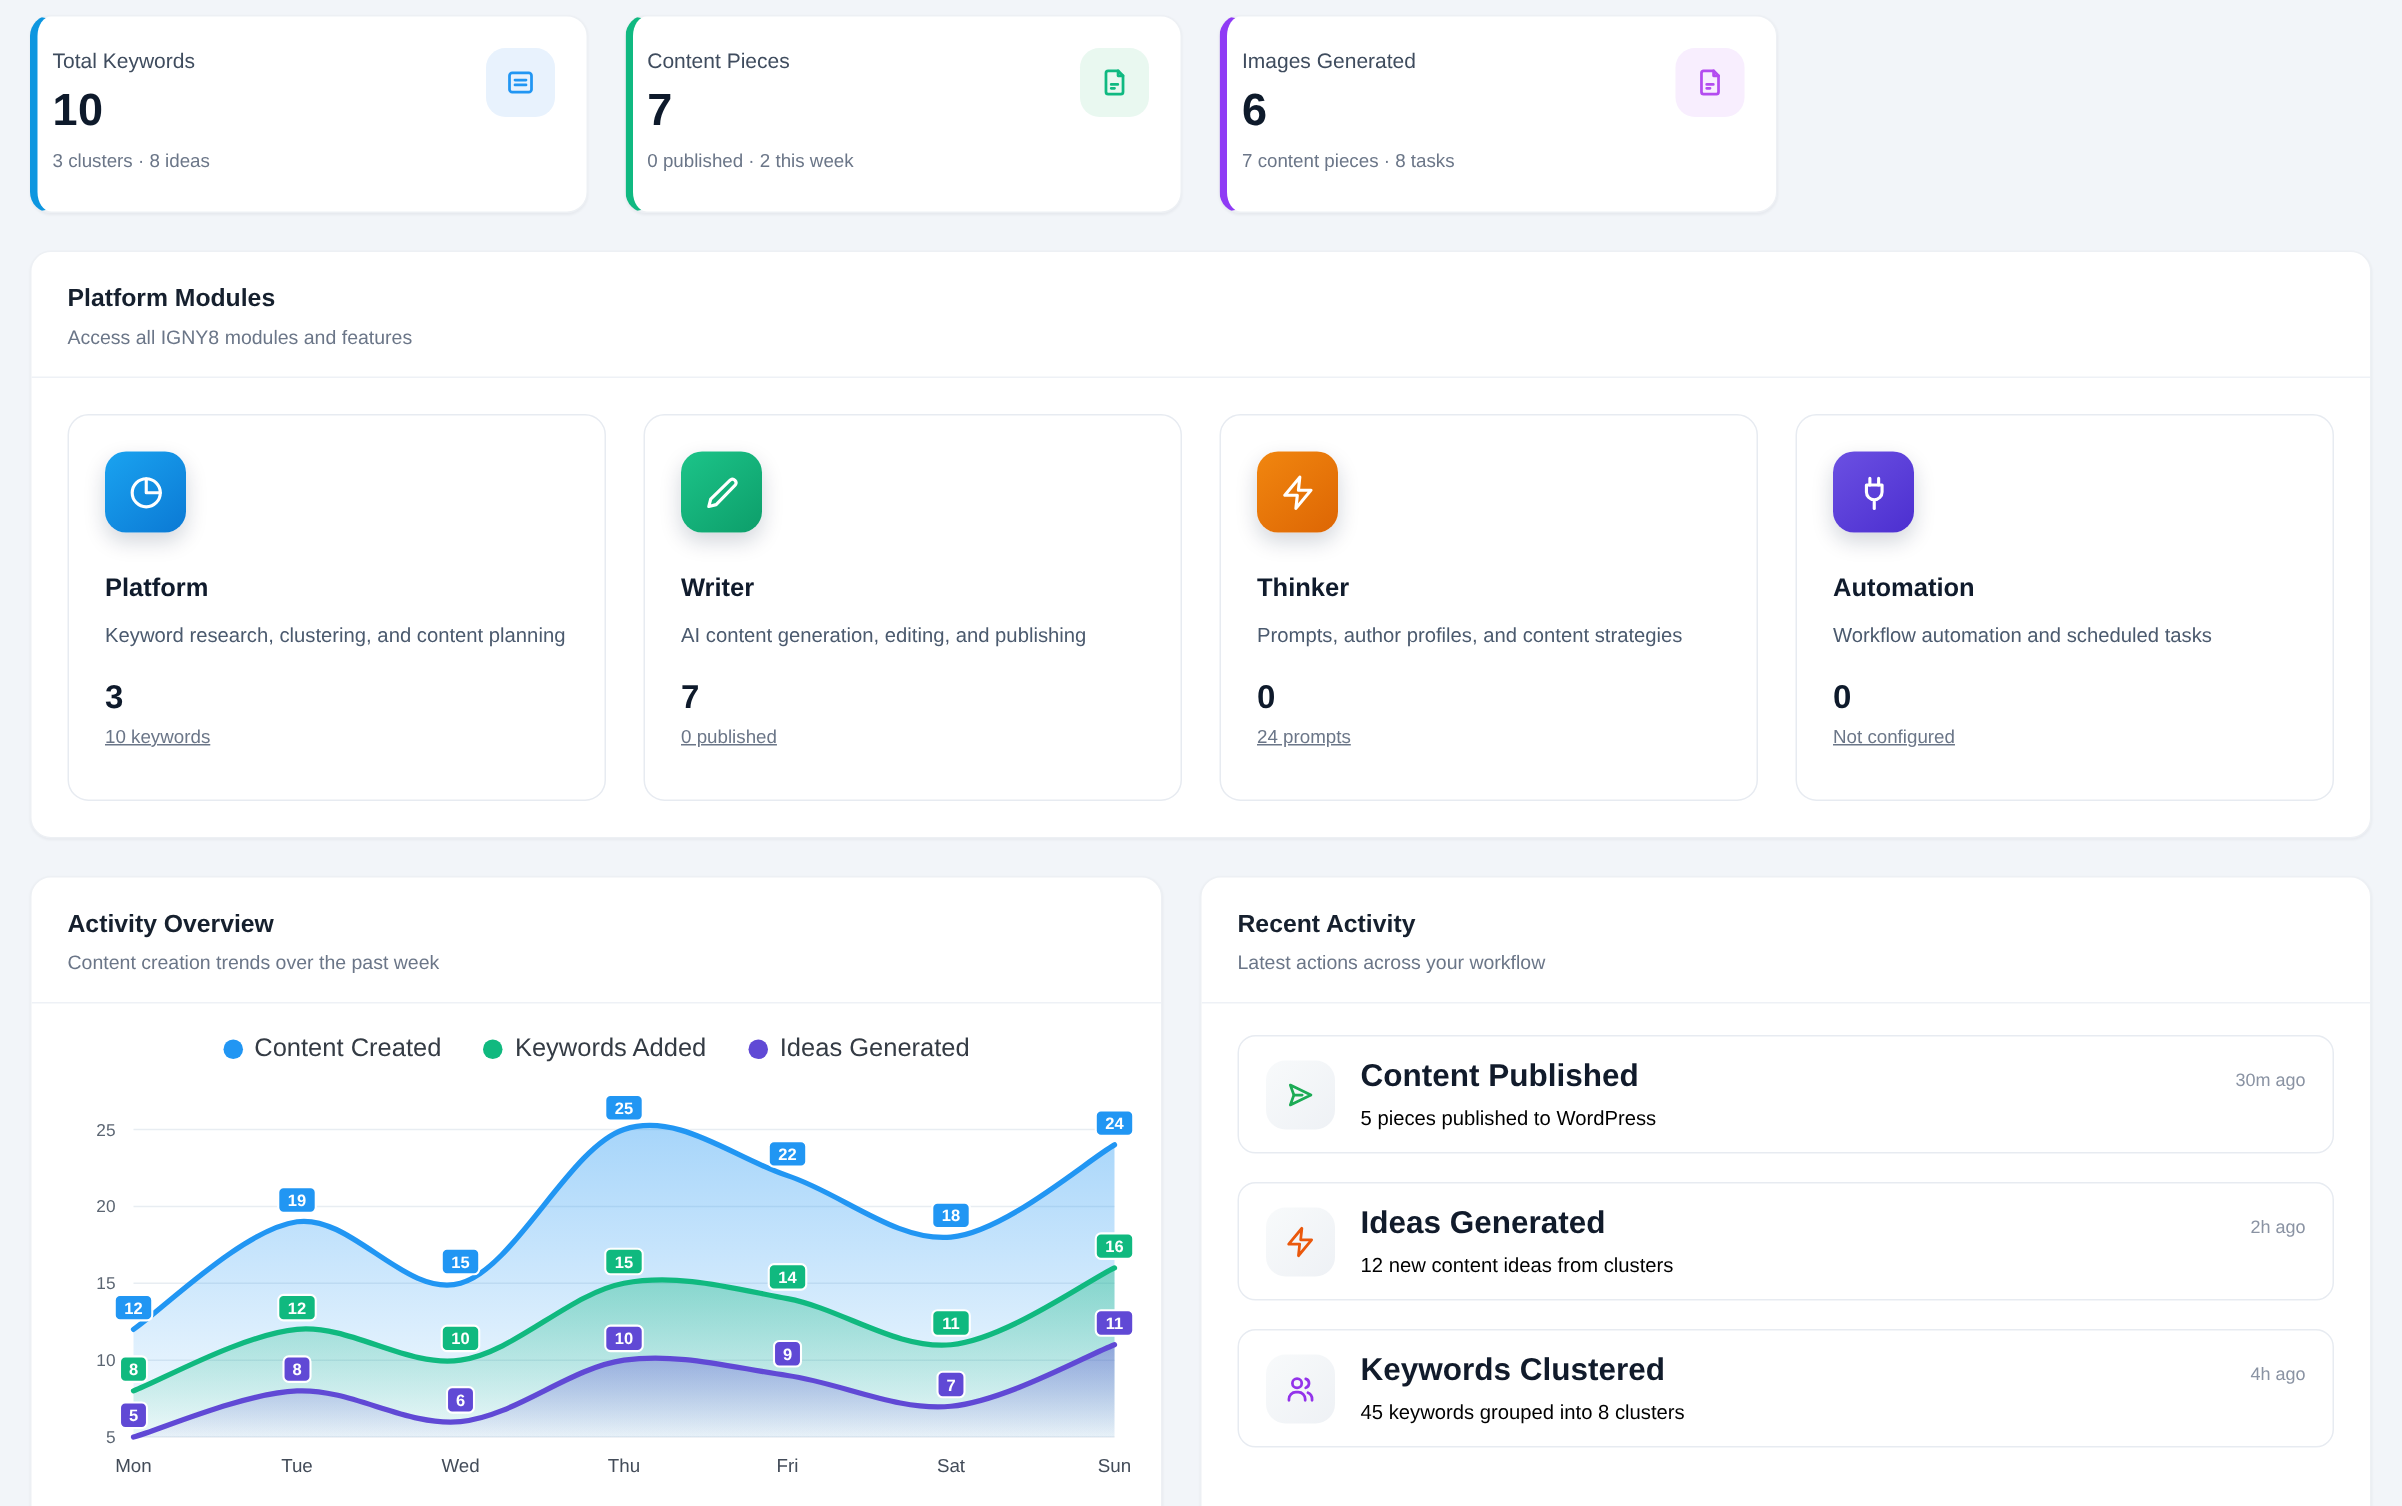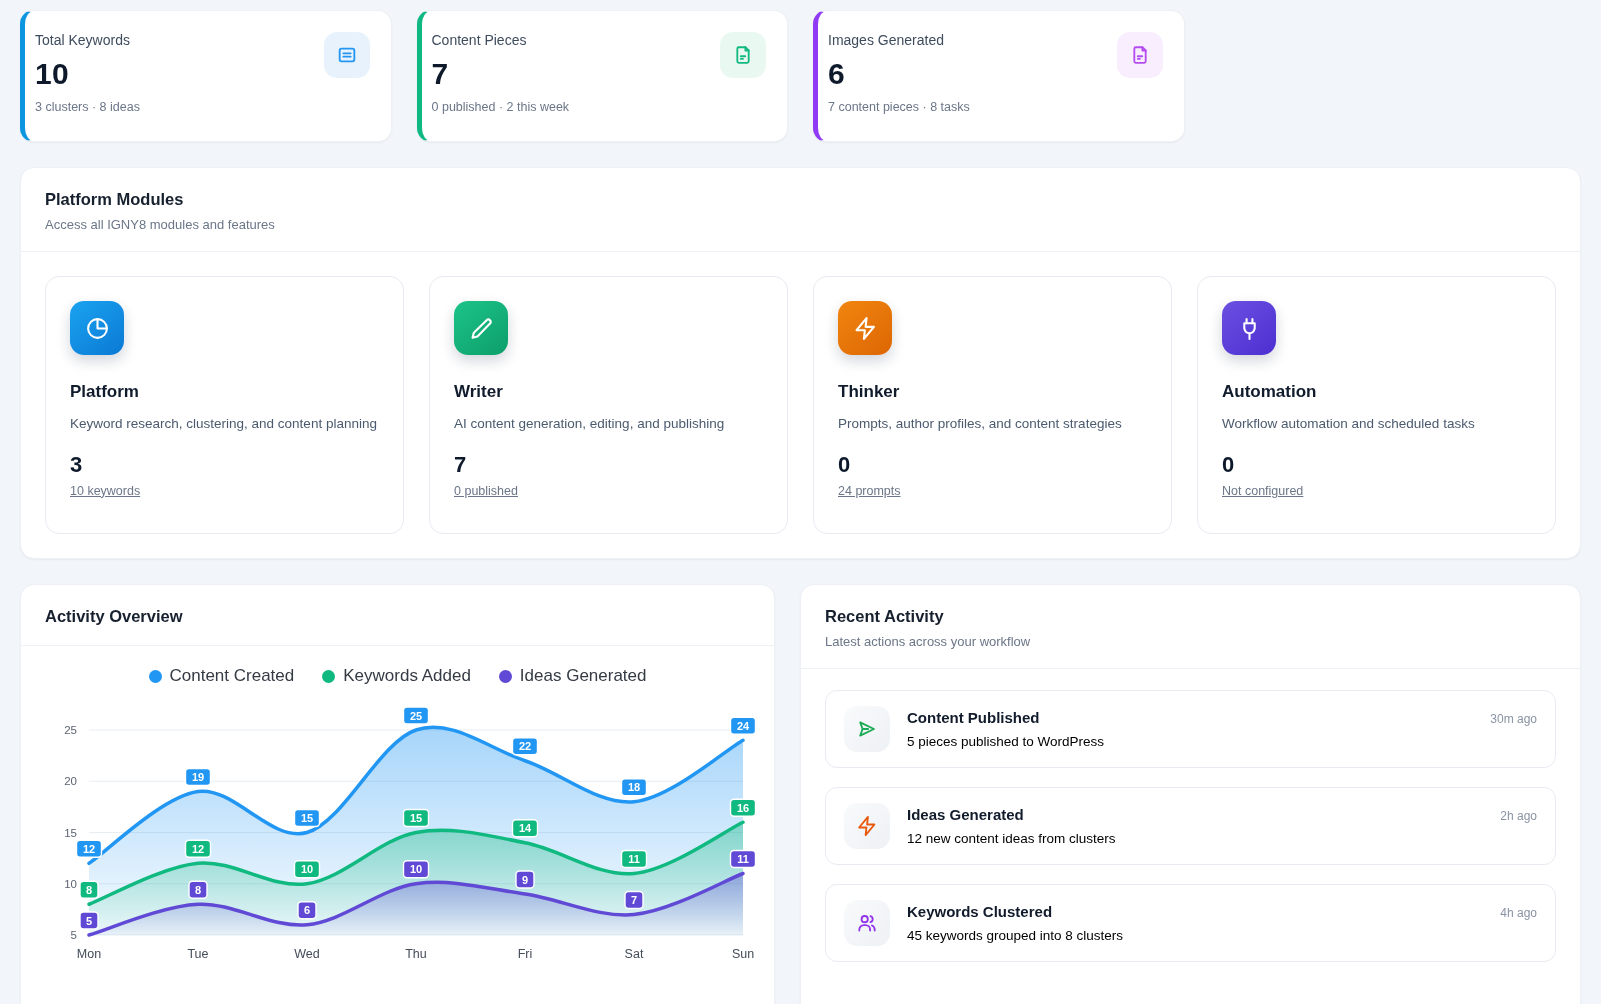--- a/index.html
+++ b/index.html
@@ -62,21 +62,21 @@
     border:1px solid #e7ebf1; border-radius:12px; padding:15px 18px;
     display:flex; gap:17px; align-items:center; background:#fff;
   }
   .recent-icon {
     width:46px; height:46px; border-radius:13px; flex:0 0 auto;
     background:linear-gradient(135deg,#f8fafb,#eef1f5);
     display:flex; align-items:center; justify-content:center;
   }
   .recent-body { flex:1; }
   .recent-top  { display:flex; justify-content:space-between; align-items:baseline; }
-  .recent-title{ font-size:15px; font-weight:700; color:#111b2b; }
+  .recent-title{ font-size:21px; font-weight:700; color:#111b2b; }
   .recent-time { font-size:12px; color:#8a93a3; }
   .recent-desc { font-size:13.5px; color:#000000; margin-top:8px; }
 
   .chart-svg text { font-family:"Liberation Sans","DejaVu Sans",sans-serif; }
 </style>
 </head>
 <body>
 
 <div class="page">
 
@@ -179,20 +179,21 @@
       <div class="module-sub">Not configured</div>
     </div>
   </div>
   </div>
 
   <div class="bottom-row">
 
     <div class="panel tall">
       <div class="panel-header">
         <div class="panel-title">Activity Overview</div>
+        <div class="panel-sub">Content creation trends over the past week</div>
       </div>
       <div class="legend" id="chart-legend">
           <div class="legend-item">
             <span class="legend-dot" style="background: rgb(33, 150, 243);"></span>
             <span>Content Created</span>
           </div>
           <div class="legend-item">
             <span class="legend-dot" style="background: rgb(16, 185, 127);"></span>
             <span>Keywords Added</span>
           </div>

